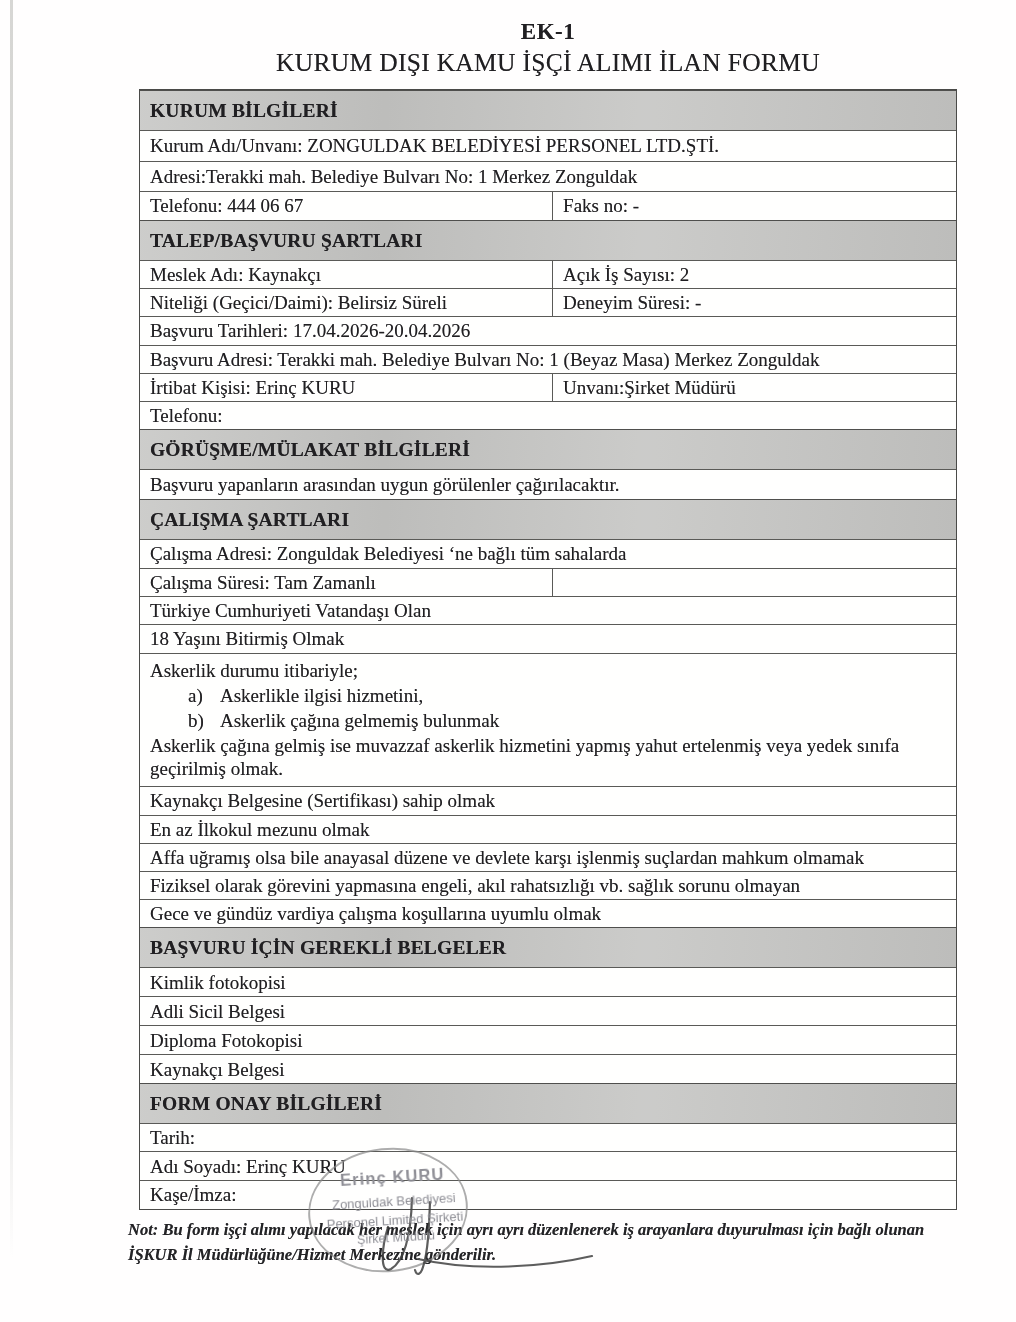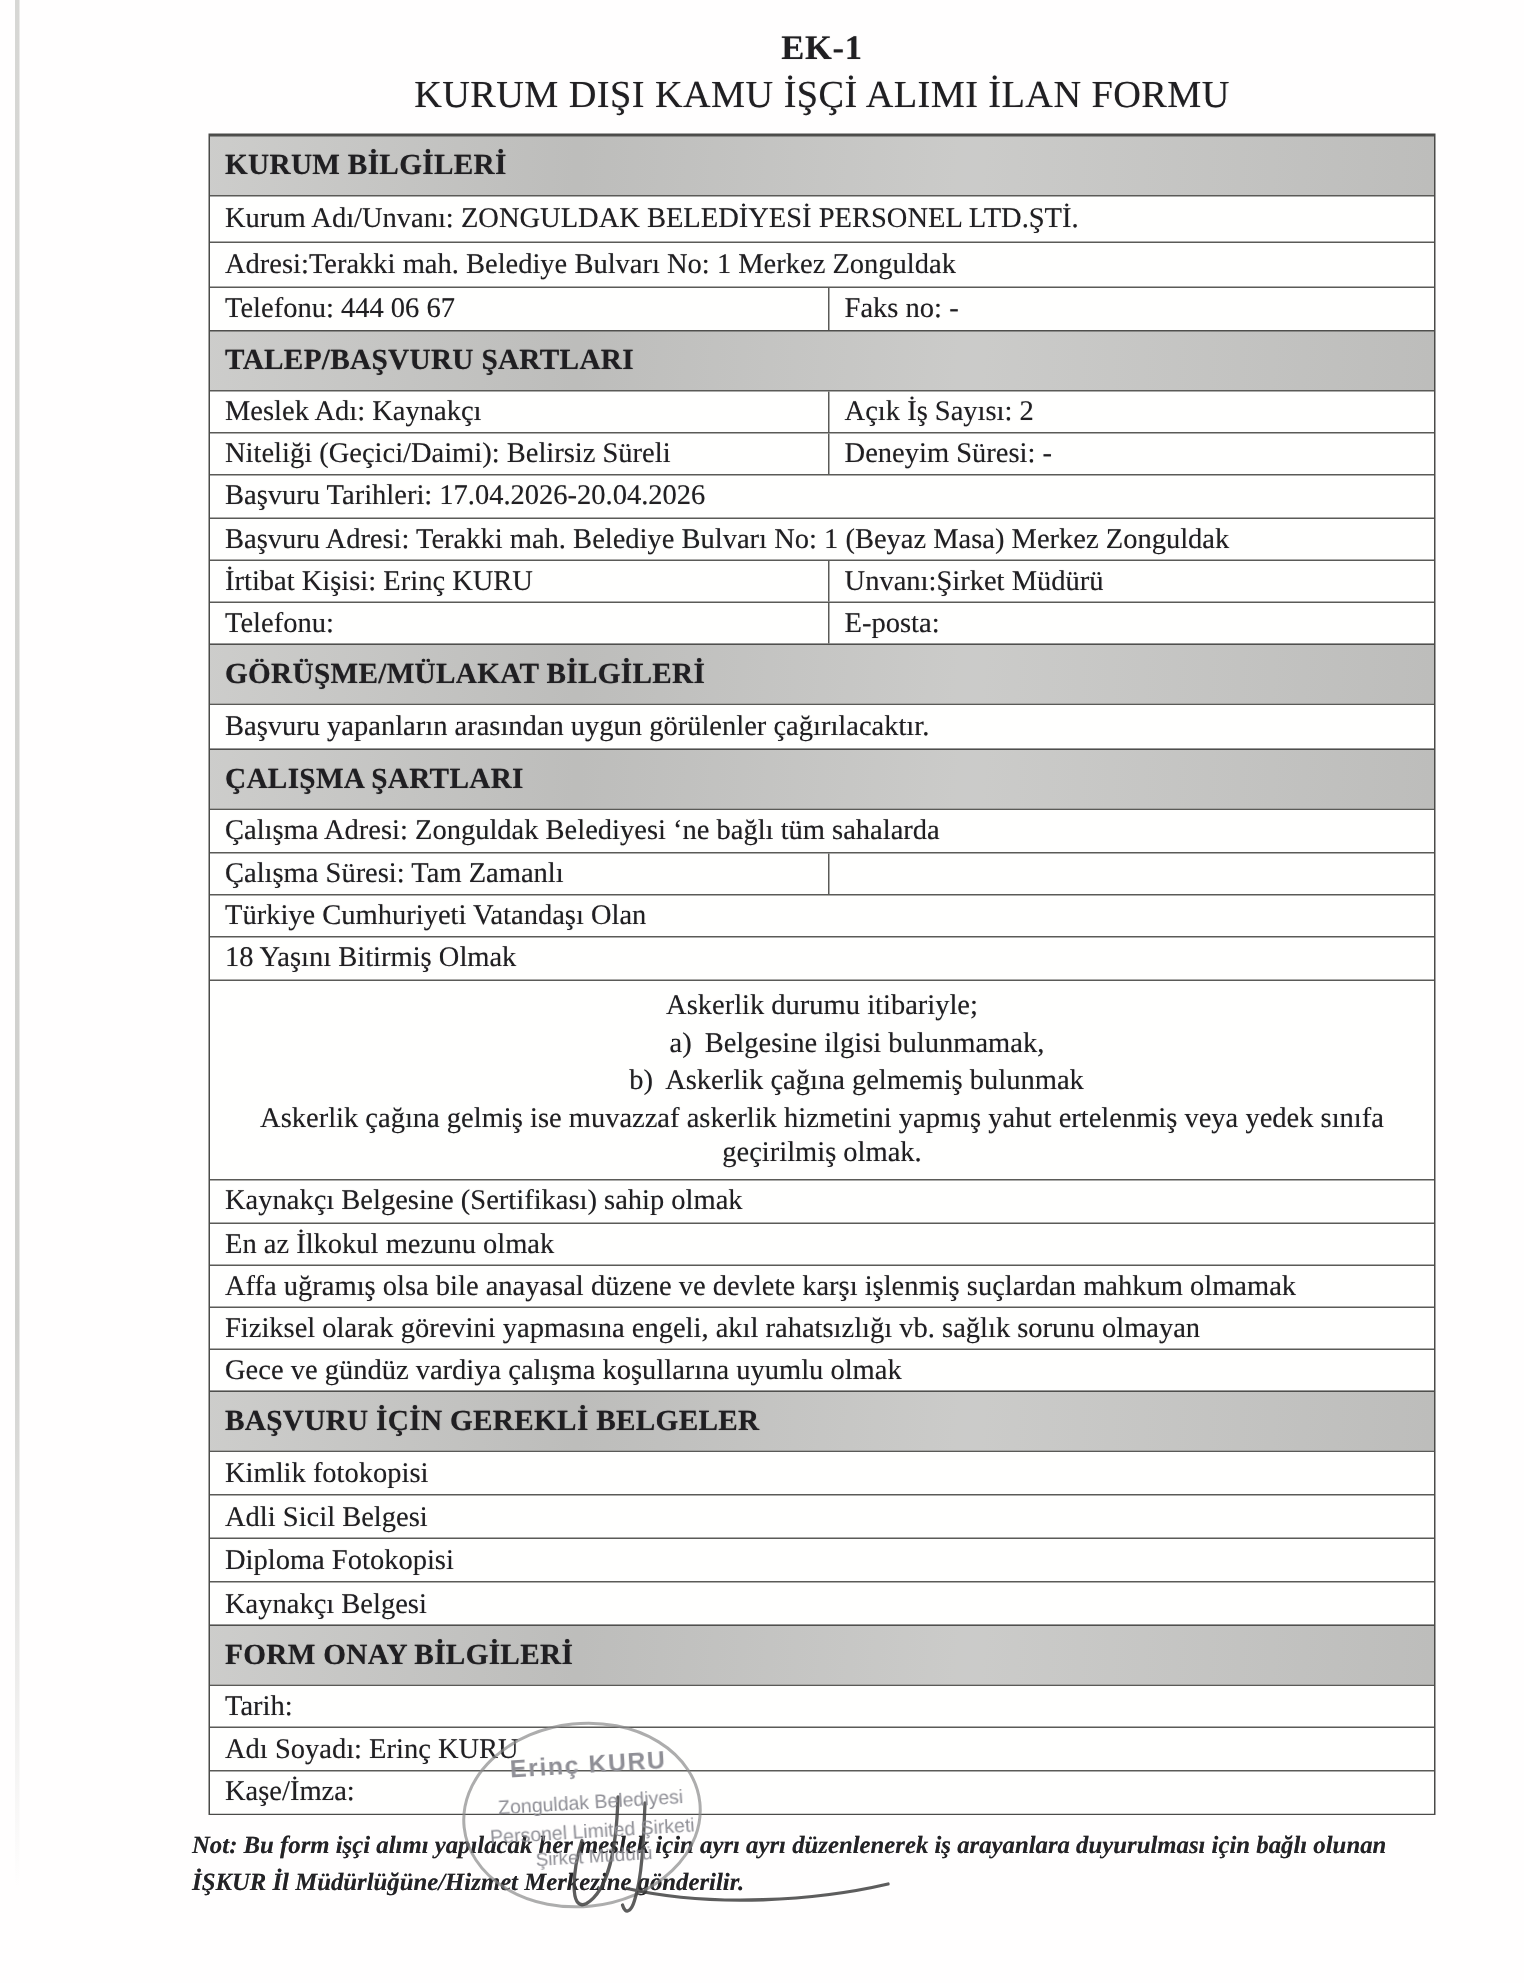--- a/index.html
+++ b/index.html
@@ -16,21 +16,21 @@
   }
   .titles{margin:19px 0 0 139px;width:818px;text-align:center;}
   .ek{font-size:23px;font-weight:700;letter-spacing:.5px;text-shadow:0 0 .5px rgba(20,20,20,.55);}
   .main-title{font-size:25.5px;font-weight:400;margin-top:3px;letter-spacing:.3px;text-shadow:0 0 .5px rgba(20,20,20,.55);}
   .formtable{
     margin:11px 0 0 139px;width:818px;box-sizing:border-box;
     border:1.6px solid #4a4a48;background:#fff;
   }
   .row{
     display:flex;align-items:stretch;min-height:28px;
-    border-top:1px solid #5a5a57;background:#fffffe;box-sizing:border-box;text-align:center;
+    border-top:1px solid #5a5a57;background:#fffffe;box-sizing:border-box;
   }
   .row:first-child{border-top:none;}
   .row.banner{
     min-height:40px;align-items:center;
     background-color:#c7c7c5;
     background-image:linear-gradient(93deg,rgba(255,255,255,.10),rgba(0,0,0,.05) 30%,rgba(255,255,255,.08) 62%,rgba(0,0,0,.05));
     border-top:1.2px solid #4f4f4d;
   }
   .banner-label{
     font-size:19.5px;font-weight:700;padding:4px 8px 4px 10px;letter-spacing:.2px;
@@ -117,21 +117,20 @@
     </div>
     <div class="row full">
       <div class="cell">Başvuru Adresi: Terakki mah. Belediye Bulvarı No: 1 (Beyaz Masa) Merkez Zonguldak</div>
     </div>
     <div class="row split">
       <div class="cell left">İrtibat Kişisi: Erinç KURU</div>
       <div class="cell right">Unvanı:Şirket Müdürü</div>
     </div>
     <div class="row split">
       <div class="cell left">Telefonu:</div>
-      <div class="cell right">E-posta:</div>
     </div>
 
     <div class="row banner">
       <span class="banner-label">GÖRÜŞME/MÜLAKAT BİLGİLERİ</span>
     </div>
     <div class="row full h30">
       <div class="cell">Başvuru yapanların arasından uygun görülenler çağırılacaktır.</div>
     </div>
 
     <div class="row banner">
@@ -148,21 +147,21 @@
     <div class="row full h27">
       <div class="cell">Türkiye Cumhuriyeti Vatandaşı Olan</div>
     </div>
     <div class="row full h27">
       <div class="cell">18 Yaşını Bitirmiş Olmak</div>
     </div>
     <div class="row multi">
       <div class="cell">
         <div class="multi-line">Askerlik durumu itibariyle;</div>
         <div class="multi-line lettered">
-          <span class="let">a)</span><span>Belgesine ilgisi bulunmamak,</span>
+          <span class="let">a)</span><span>Askerlikle ilgisi hizmetini,</span>
         </div>
         <div class="multi-line lettered">
           <span class="let">b)</span><span>Askerlik çağına gelmemiş bulunmak</span>
         </div>
         <div class="multi-line">Askerlik çağına gelmiş ise muvazzaf askerlik hizmetini yapmış yahut ertelenmiş veya yedek sınıfa geçirilmiş olmak.</div>
       </div>
     </div>
     <div class="row full h27">
       <div class="cell">Kaynakçı Belgesine (Sertifikası) sahip olmak</div>
     </div>

